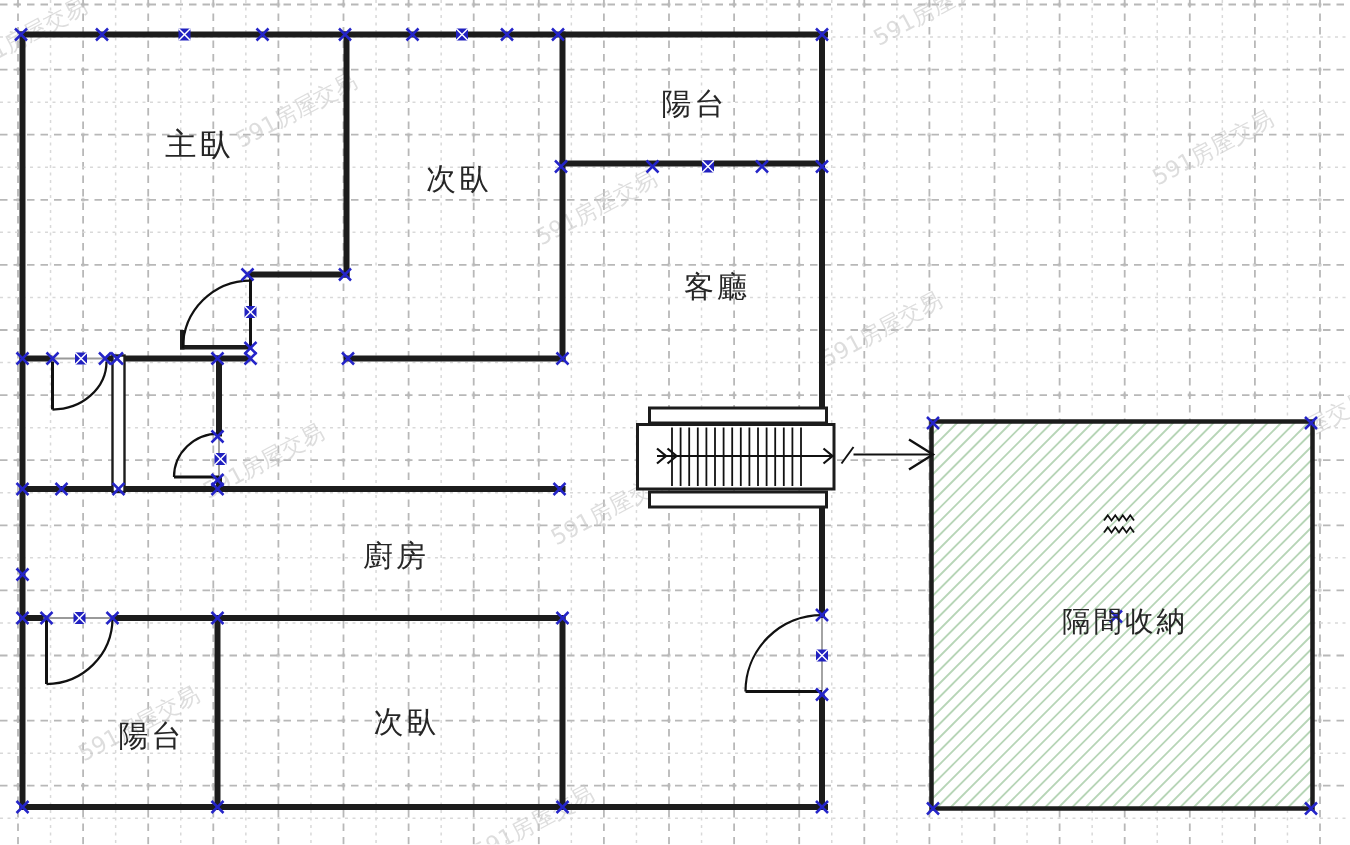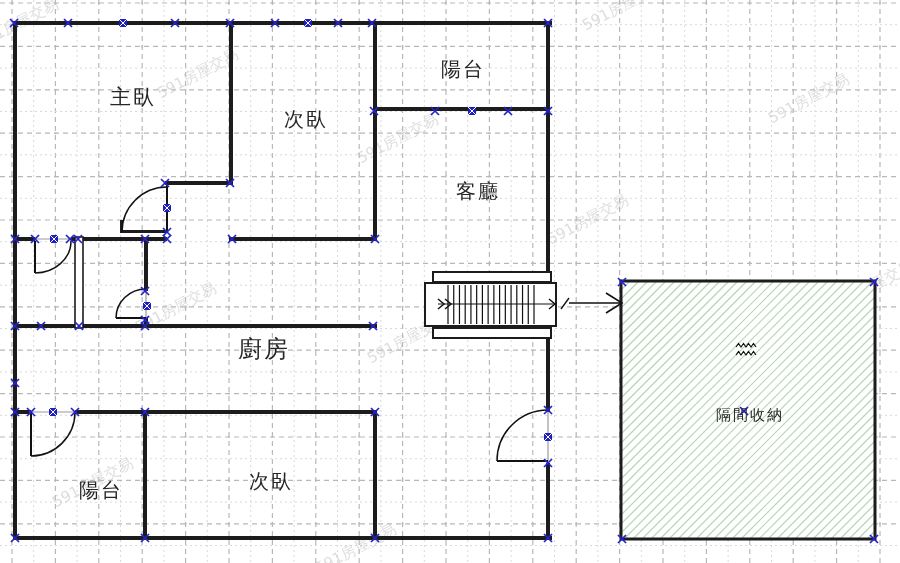--- a/index.html
+++ b/index.html
@@ -467,18 +467,18 @@
           <line x1="-4" y1="-4" x2="4" y2="4" stroke="#ffffff" stroke-width="1"></line>
           <line x1="-4" y1="4" x2="4" y2="-4" stroke="#ffffff" stroke-width="1"></line>
         </g>
       </g>
     </svg>
   <div class="labels-layer">
       <div class="room-label" style="left: 133px; top: 97px; font-size: 21px;">主臥</div>
       <div class="room-label" style="left: 306px; top: 119px; font-size: 20px;">次臥</div>
       <div class="room-label" style="left: 463px; top: 69px; font-size: 20px;">陽台</div>
       <div class="room-label" style="left: 478px; top: 191px; font-size: 20px; text-align: center;">客廳</div>
-      <div class="room-label" style="left: 264px; top: 349px; font-size: 24px;">廚房</div>
+      <div class="room-label" style="left: 264px; top: 370px; font-size: 20px;">廚房</div>
       <div class="room-label" style="left: 271px; top: 481px; font-size: 20px;">次臥</div>
       <div class="room-label" style="left: 101px; top: 490px; font-size: 20px;">陽台</div>
-      <div class="room-label" style="left: 750px; top: 415px; font-size: 15px;">隔間收納</div>
+      <div class="room-label" style="left: 750px; top: 415px; font-size: 19px;">隔間收納</div>
     </div>
 </div>
 
 </body></html>

